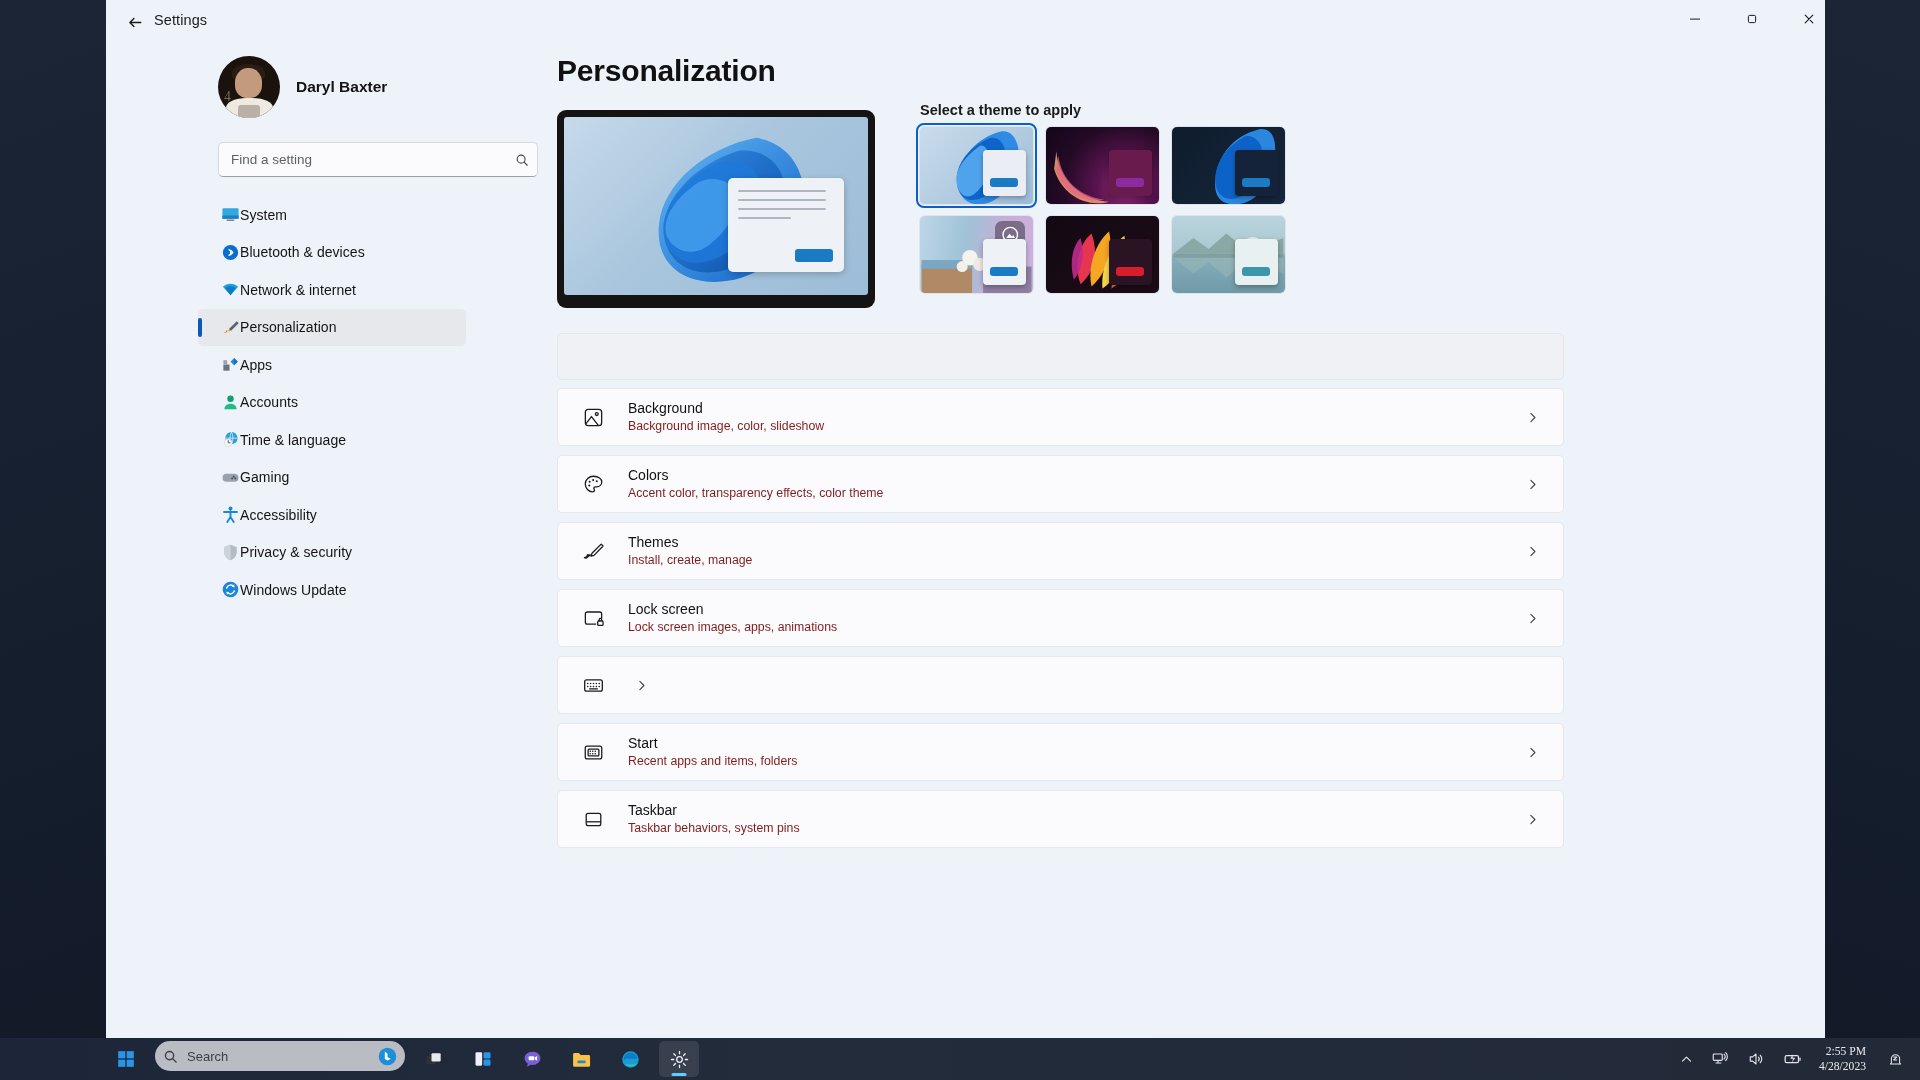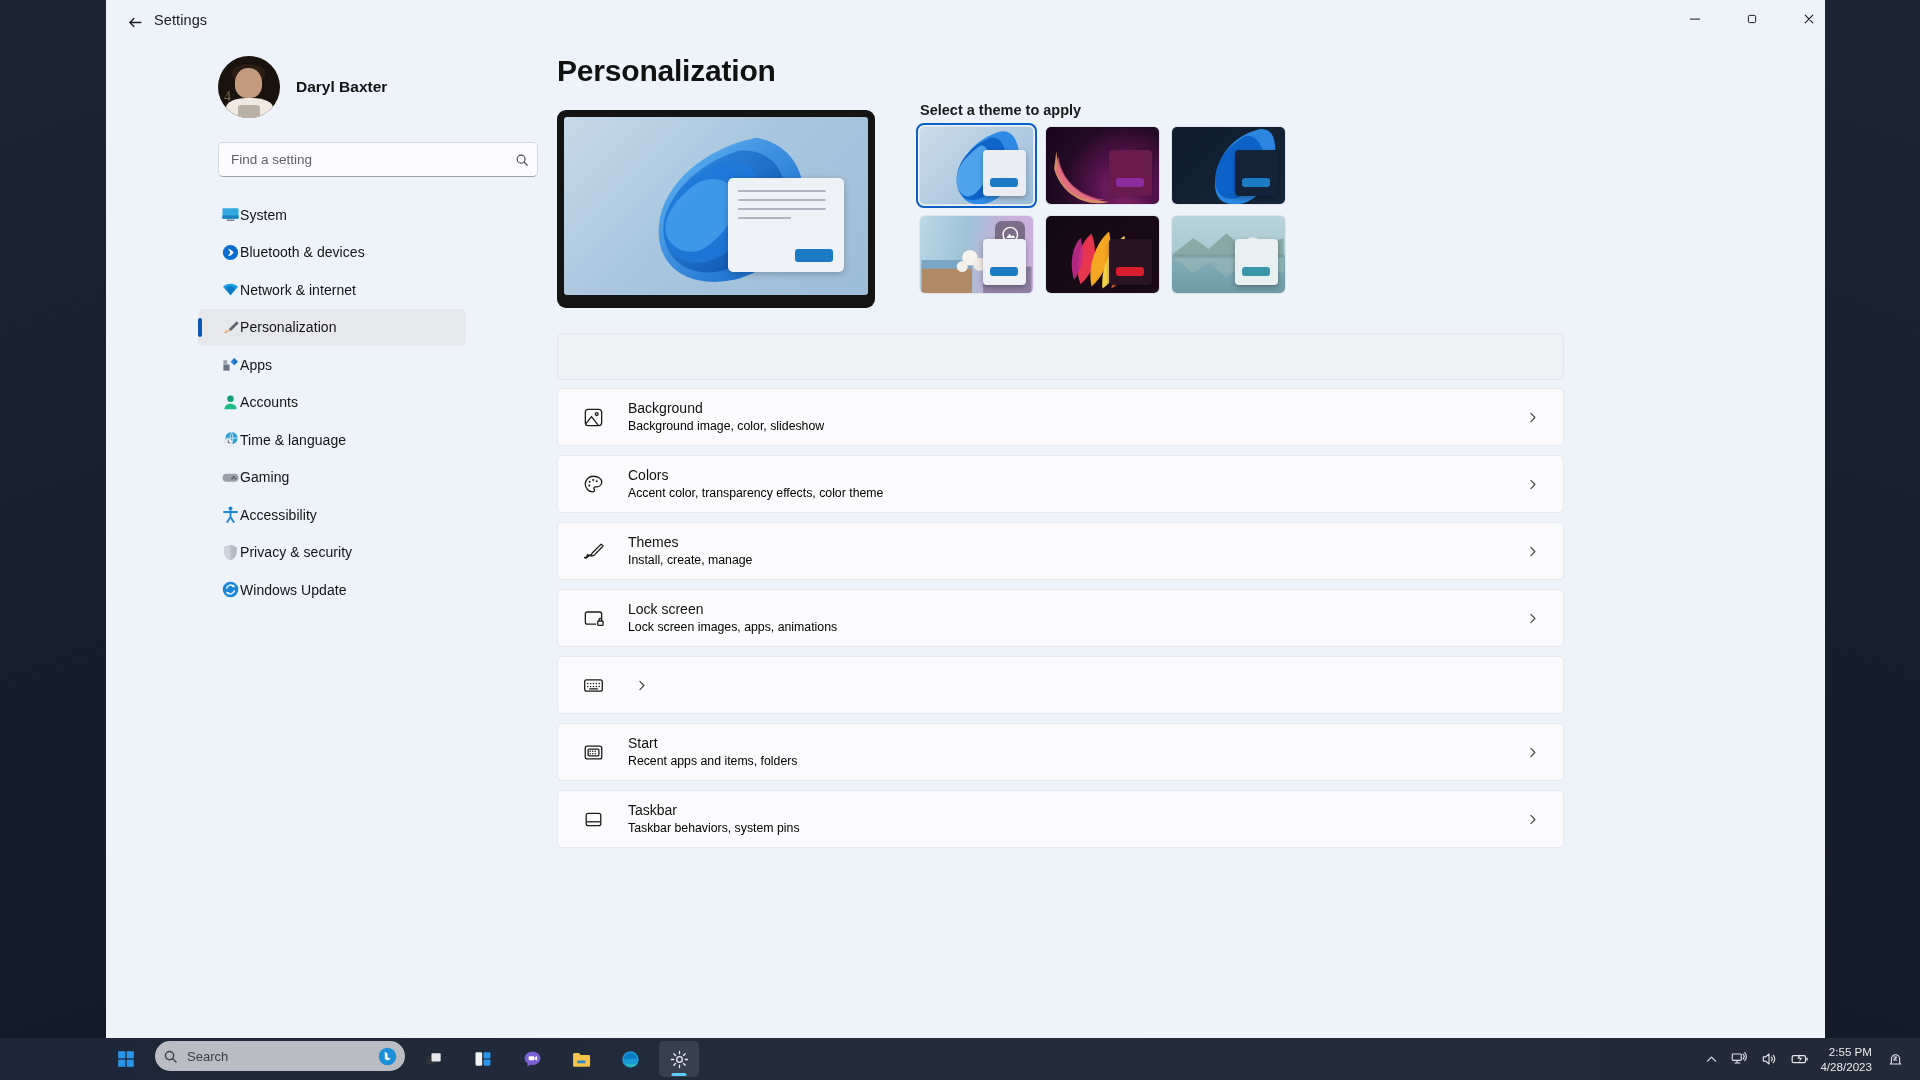--- a/index.html
+++ b/index.html
@@ -114,39 +114,39 @@
             background:#eff1f5; border:1px solid #e3e6eb; border-radius:5px; }
 
   .list { position:absolute; left:71px; top:344px; width:1007px; }
   .row { position:relative; height:58px; background:#fbfbfd; border:1px solid #e6e8ec;
          border-radius:5px; margin-bottom:9px; display:flex; align-items:center;
          padding:0 18px 0 0; cursor:default; }
   .row-ico { width:70px; display:flex; align-items:center; justify-content:center; flex:none; }
   .row-ico svg { width:23px; height:23px; }
   .row-txt { flex:1; }
   .row-title { font-size:14px; color:#111; line-height:17px; }
-  .row-sub { font-size:12.3px; color:#000000; line-height:17px; margin-top:1px; }
+  .row-sub { font-size:12.3px; color:#7f1d1d; line-height:17px; margin-top:1px; }
   .row-chev { width:26px; display:flex; align-items:center; justify-content:center; flex:none; }
   .row-chev svg { width:13px; height:13px; }
 
   
   .taskbar { position:absolute; left:0; bottom:0; width:1920px; height:42px;
              background:linear-gradient(90deg,#1d2638 0%,#232c3b 40%,#222a38 100%);
              z-index:20; display:flex; align-items:center; }
   .tb-center { position:absolute; left:106px; display:flex; align-items:flex-start; gap:9px; }
   .tb-btn { width:40px; height:36px; display:flex; align-items:center; justify-content:center;
             border-radius:5px; cursor:default; }
   .tb-btn.active { background:rgba(255,255,255,.1); position:relative; }
   .tb-btn.active:after { content:''; position:absolute; bottom:1px; left:50%;
             transform:translateX(-50%); width:15px; height:3px; border-radius:2px;
             background:#60cdff; }
   .tb-search { width:250px; height:30px; border-radius:16px; background:#b9bcc2;
             display:flex; align-items:center; padding:0 8px; gap:9px; cursor:default; }
   .tb-search-txt { font-size:13px; color:#3c3f45; flex:1; }
-  .tray { position:absolute; right:10px; display:flex; align-items:center; gap:0; }
+  .tray { position:absolute; right:10px; display:flex; align-items:center; gap:6px;font-family:Liberation Serif, serif; }
   .tray-btn { height:34px; padding:0 6px; display:flex; align-items:center;
               justify-content:center; border-radius:4px; cursor:default; }
   .clock { text-align:right; font-size:11.6px; color:#e9eaec; line-height:15px;
            padding:0 9px 0 4px; cursor:default; }
 </style>
 </head>
 <body>
 
 <div id="root">
 

